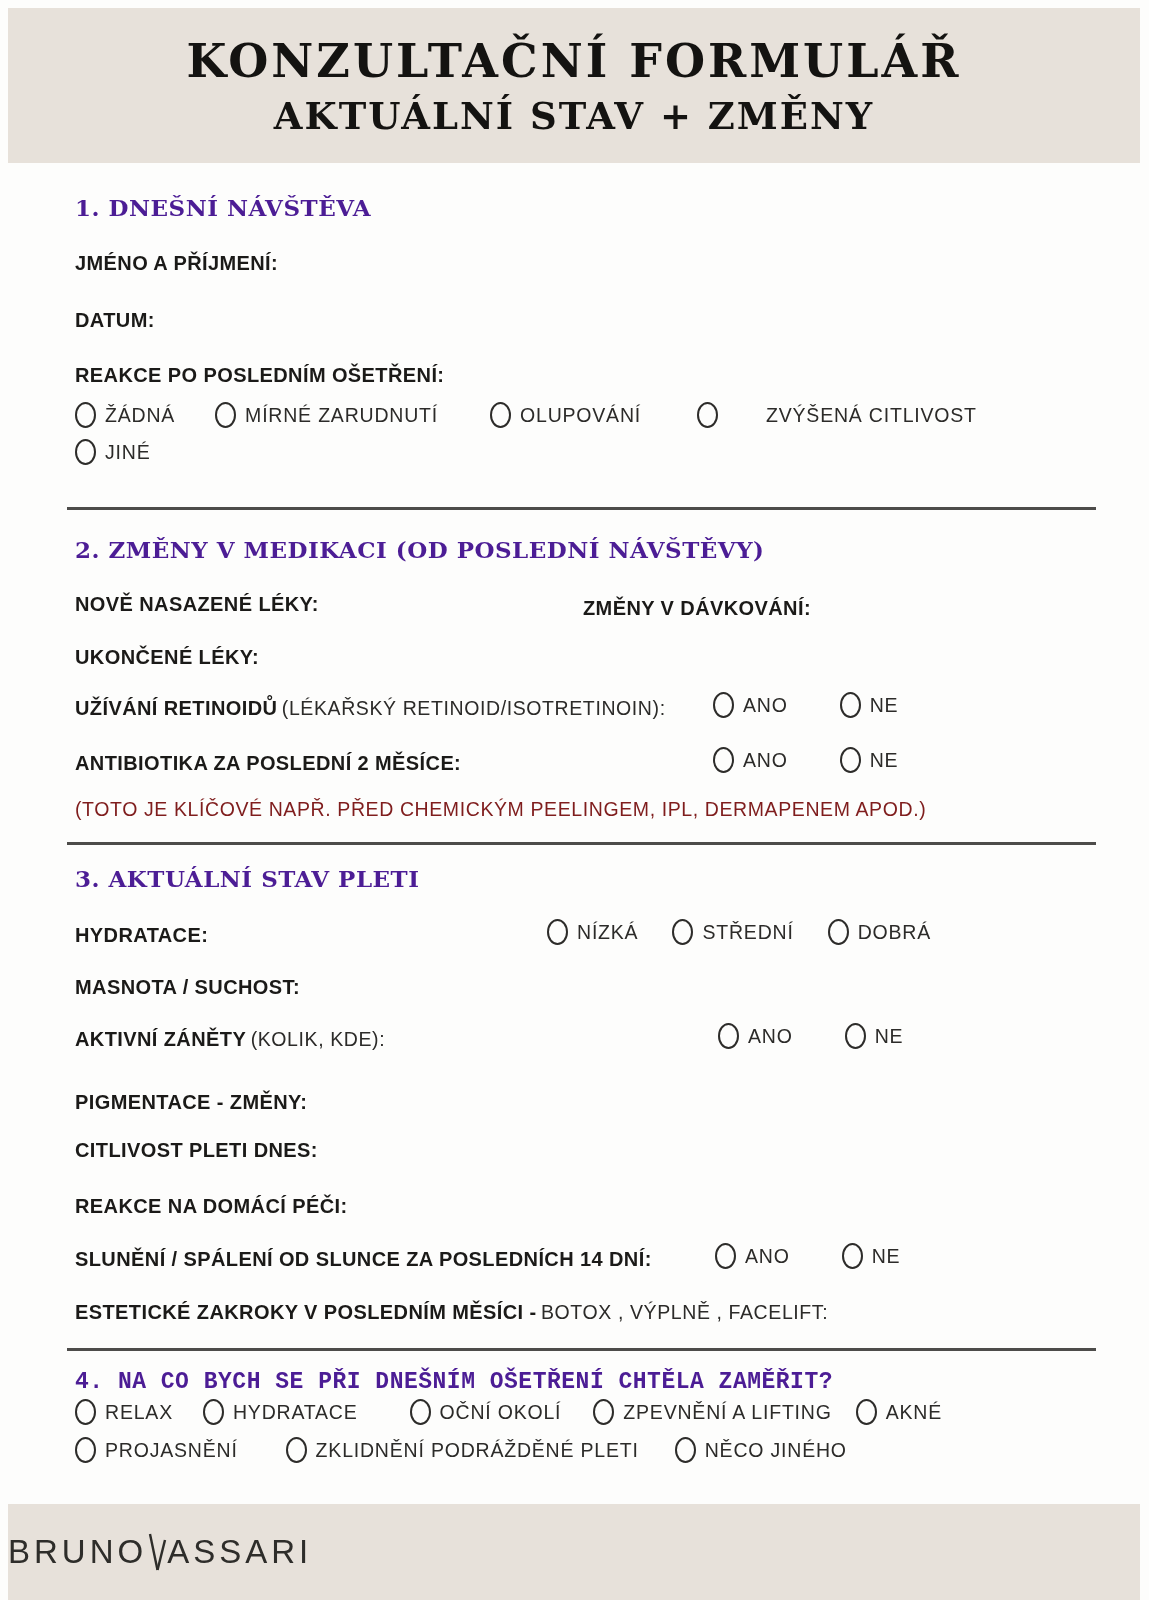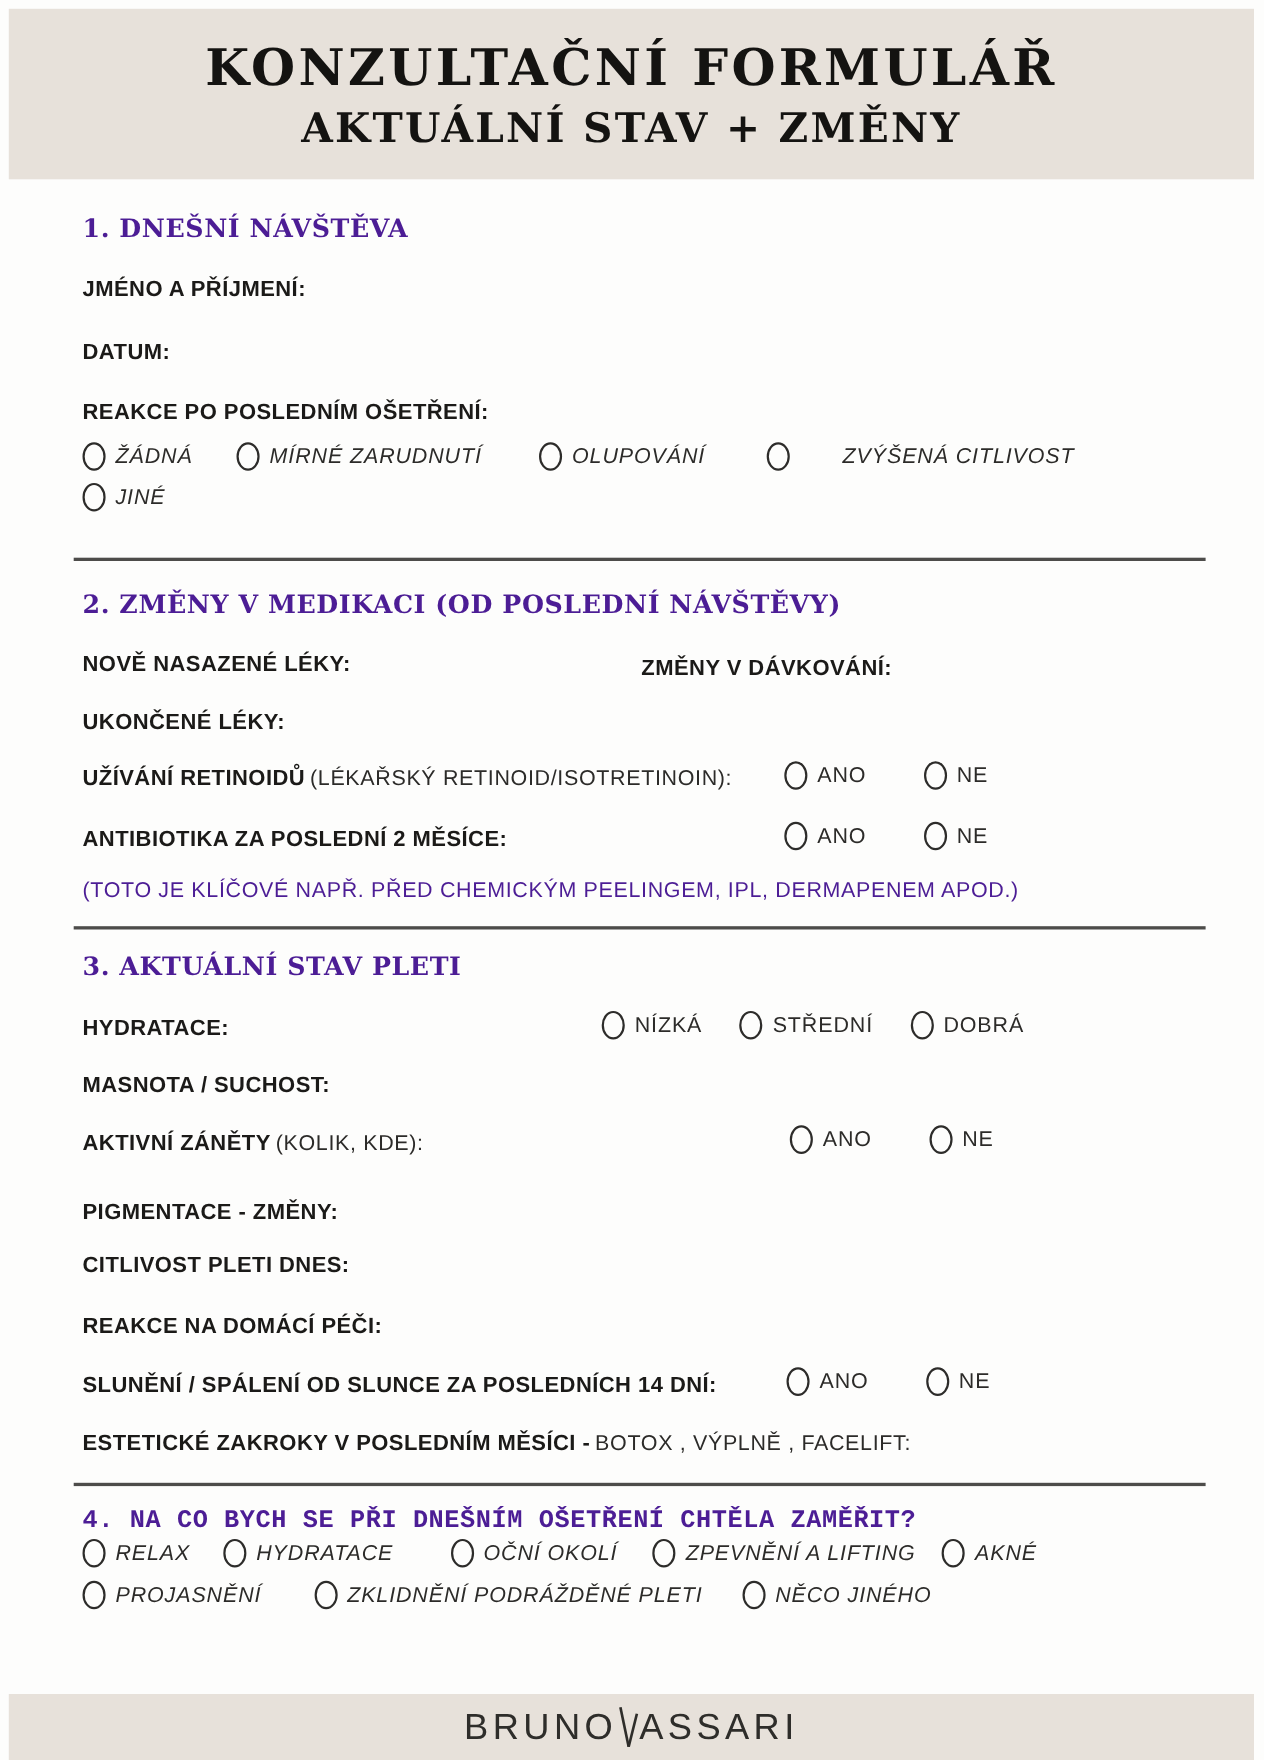--- a/index.html
+++ b/index.html
@@ -32,40 +32,40 @@
     font-family:"DejaVu Serif", serif;
     font-weight:700;font-size:23px;letter-spacing:0.5px;color:#4c1d95;
     line-height:34px;
   }
   .lbl{
     font-weight:700;font-size:20px;letter-spacing:0.4px;color:#1b1a18;
     line-height:24px;
   }
   .lbl-rest{font-weight:400;font-size:19.5px;letter-spacing:0.6px;color:#2c2b29;}
   .note{
-    font-weight:400;font-size:19.5px;letter-spacing:0.6px;color:#4c1d95;line-height:24px;
+    font-weight:400;font-size:19.5px;letter-spacing:0.6px;color:#7f1d1d;line-height:24px;
   }
   .row{position:relative;}
-  .opt-row{display:flex;align-items:center;font-style:italic;}
+  .opt-row{display:flex;align-items:center;}
   .opt{display:flex;align-items:center;gap:9px;}
   .radio{
     flex:0 0 auto;width:21px;height:26px;
     border:2.2px solid #2d2c2a;border-radius:50%;
     background:transparent;box-sizing:border-box;
   }
   .opt-label{
     font-weight:400;font-size:19.5px;letter-spacing:0.8px;color:#2c2b29;white-space:nowrap;
   }
   .yn-group{position:absolute;top:-4px;display:flex;align-items:center;gap:52px;}
   .rule{height:3px;background:#4d4c4a;margin-left:-8px;margin-right:-2px;}
   
   .footer-band{
-    position:absolute;left:8px;right:9px;bottom:0;height:60px;
+    position:absolute;left:8px;right:9px;bottom:0;height:96px;
     background:#e7e1da;
-    display:flex;align-items:center;justify-content:center;
+    display:flex;align-items:center;
   }
   .brand{
     display:flex;align-items:center;
     font-size:33px;letter-spacing:4px;color:#2e2d2a;font-weight:400;
   }
   .brand-v{display:inline-block;margin:0 -1px;transform:translateY(5px);}
 </style>
 </head>
 <body>
 

